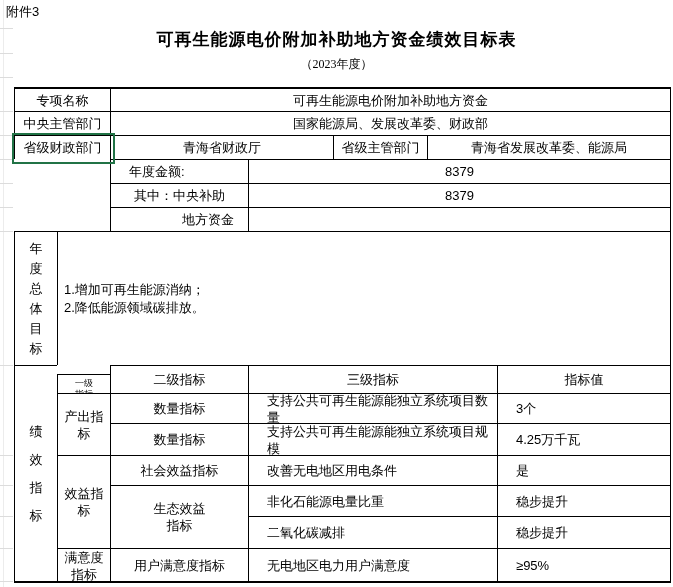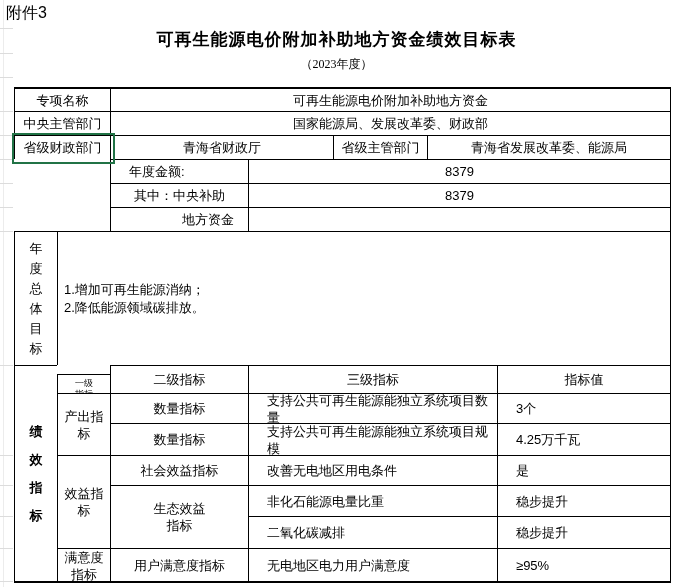--- a/index.html
+++ b/index.html
@@ -1,35 +1,35 @@
 <!DOCTYPE html>
 <html><head>
 <meta charset="utf-8">
 <style>
   html,body{margin:0;padding:0;background:#fff;}
   #screen{position:relative;width:673px;height:587px;background:#ffffff;overflow:hidden;
           font-family:"Liberation Sans","DejaVu Sans",sans-serif;color:#000;}
   .abs{position:absolute;}
   
-  #attach{left:6px;top:3px;font-size:16px;}
+  #attach{left:6px;top:3px;font-size:13px;}
   #title{left:0;top:28px;width:673px;text-align:center;font-size:17px;font-weight:bold;letter-spacing:1px;}
   #subtitle{left:0;top:56px;width:673px;text-align:center;font-size:12px;font-family:Liberation Serif, serif;}
   
   .gtick{position:absolute;left:0;width:13px;height:1px;background:#dcdcdc;}
   #vgrid{position:absolute;left:3px;top:0;width:1px;height:587px;background:#ececec;}
   
   #tbl{position:absolute;left:14px;top:88px;width:657px;height:494px;}
   .cell{position:absolute;box-sizing:border-box;border-top:1px solid #000;border-left:1px solid #000;
         background:#fff;display:flex;align-items:center;justify-content:center;
         font-size:13px;line-height:17px;text-align:center;}
   .left{justify-content:flex-start;text-align:left;padding-left:18px;}
   .right{justify-content:flex-end;text-align:right;padding-right:14px;}
   .vtext{width:14px;word-break:break-all;text-align:center;}
   .lh20{line-height:20px;}
-  .lh28{line-height:28px;font-weight:bold;}
+  .lh28{line-height:28px;}
   .wrap54{width:56px;word-break:break-all;text-align:center;}
   .wrap60{width:58px;word-break:break-all;text-align:center;}
   .wrap22{width:22px;word-break:break-all;text-align:center;}
   .small{font-size:9px;line-height:11px;margin-top:9px;}
   .goal{flex-direction:column;align-items:flex-start;padding-left:6px;line-height:18px;}
   
   .hline{position:absolute;background:#000;}
   
   #sel{position:absolute;left:-2px;top:45px;width:99px;height:27px;border:2px solid #217346;
        pointer-events:none;background:transparent;}

